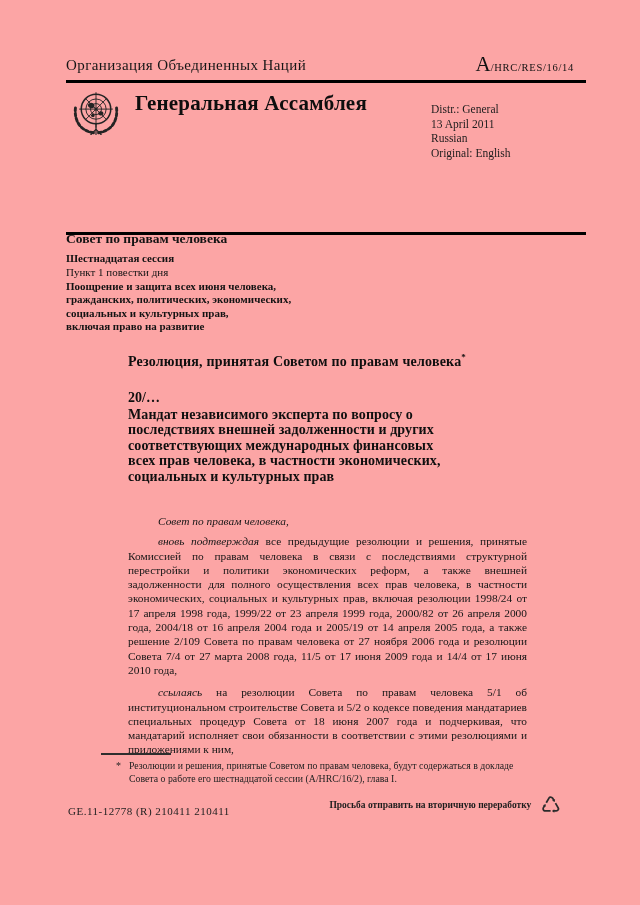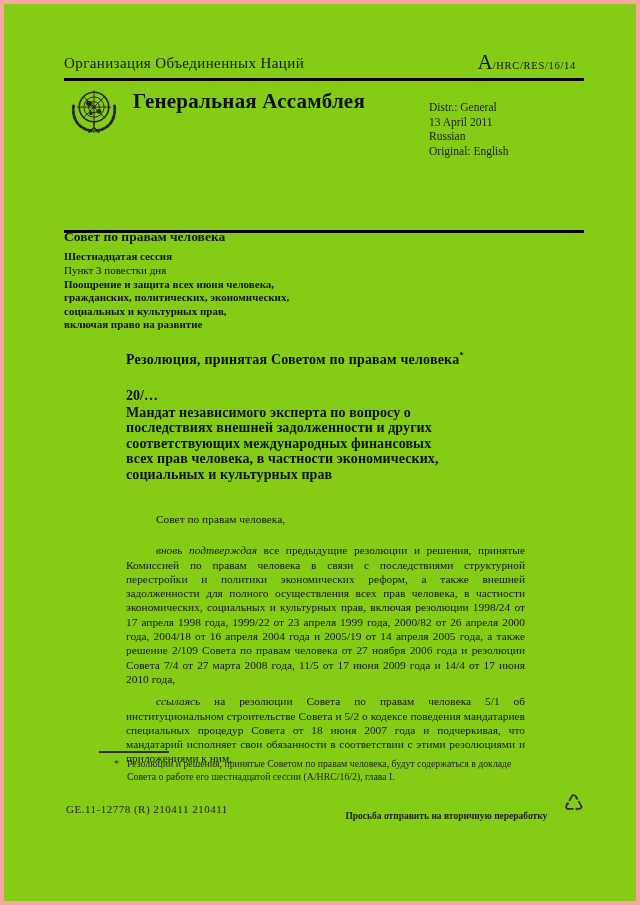--- a/index.html
+++ b/index.html
@@ -6,22 +6,22 @@
   html, body { background: #ffffff; }
   body {
     font-family: "Liberation Serif", "DejaVu Serif", serif;
     color: #1a1a1a;
     -webkit-font-smoothing: antialiased;
   }
   .page {
     position: relative;
     width: 640px;
     height: 905px;
-    background: #84cc16;
-    border: 4px solid #fca5a5;
+    background: #fca5a5;
+    border: 6px solid #fca5a5;
     overflow: hidden;
   }
 
   
   .org-name {
     position: absolute; left: 60px; top: 51px;
     font-size: 15px; letter-spacing: 0.4px; color: #161616;
   }
   .doc-symbol {
     position: absolute; right: 60px; top: 46px;
@@ -80,21 +80,21 @@
   .res-title div {
     font-size: 14px; font-weight: bold; line-height: 15.4px;
     letter-spacing: 0.1px; white-space: nowrap;
   }
 
   
   .body-block {
     position: absolute; left: 122px; top: 508px; width: 399px;
     font-size: 11.4px; line-height: 14.3px; color: #161616;
   }
-  .salutation { text-indent: 30px; margin-bottom: 17px; }
+  .salutation { font-style: italic; text-indent: 30px; margin-bottom: 6px; }
   .body-block p {
     text-align: justify; text-indent: 30px; margin: 0 0 8px 0;
   }
   .body-block p .lead { font-style: italic; }
 
   
   .fn-rule {
     position: absolute; left: 95px; top: 747px;
     width: 70px; height: 1.5px; background: #2e2e2e;
   }
@@ -104,22 +104,22 @@
   }
   .fn-marker { font-size: 10px; width: 13px; flex: none; }
   .fn-text { font-size: 9.8px; line-height: 12.6px; }
 
   
   .footer-ge {
     position: absolute; left: 62px; top: 799px;
     font-size: 11px; letter-spacing: 0.5px; color: #222;
   }
   .footer-recycle {
-    position: absolute; right: 52px; top: 788px;
-    display: flex; align-items: flex-end; gap: 16px;
+    position: absolute; right: 73px; top: 788px;
+    display: flex; align-items: flex-start; gap: 9px;
   }
   .recycle-note {
     font-size: 9.5px; font-weight: bold; color: #1d1d1d;
     position: relative; top: 6px;
   }
   .recycle-icon {
     font-family: "DejaVu Sans", sans-serif;
     font-size: 23px; line-height: 1; color: #2b2b2b;
   }
 </style>
@@ -165,21 +165,21 @@
     <div>13 April 2011</div>
     <div>Russian</div>
     <div>Original: English</div>
   </div>
 
   <div class="rule-mid"></div>
 
   <div class="left-col">
     <div class="council">Совет по правам человека</div>
     <div class="session-name">Шестнадцатая сессия</div>
-    <div class="agenda-item">Пункт 3 повестки дня</div>
+    <div class="agenda-item">Пункт 1 повестки дня</div>
     <div class="agenda-title">
       <div>Поощрение и защита всех июня человека,</div>
       <div>гражданских, политических, экономических,</div>
       <div>социальных и культурных прав,</div>
       <div>включая право на развитие</div>
     </div>
   </div>
 
   <div class="res-heading">
     <span>Резолюция, принятая Советом по правам человека</span><sup>*</sup>

